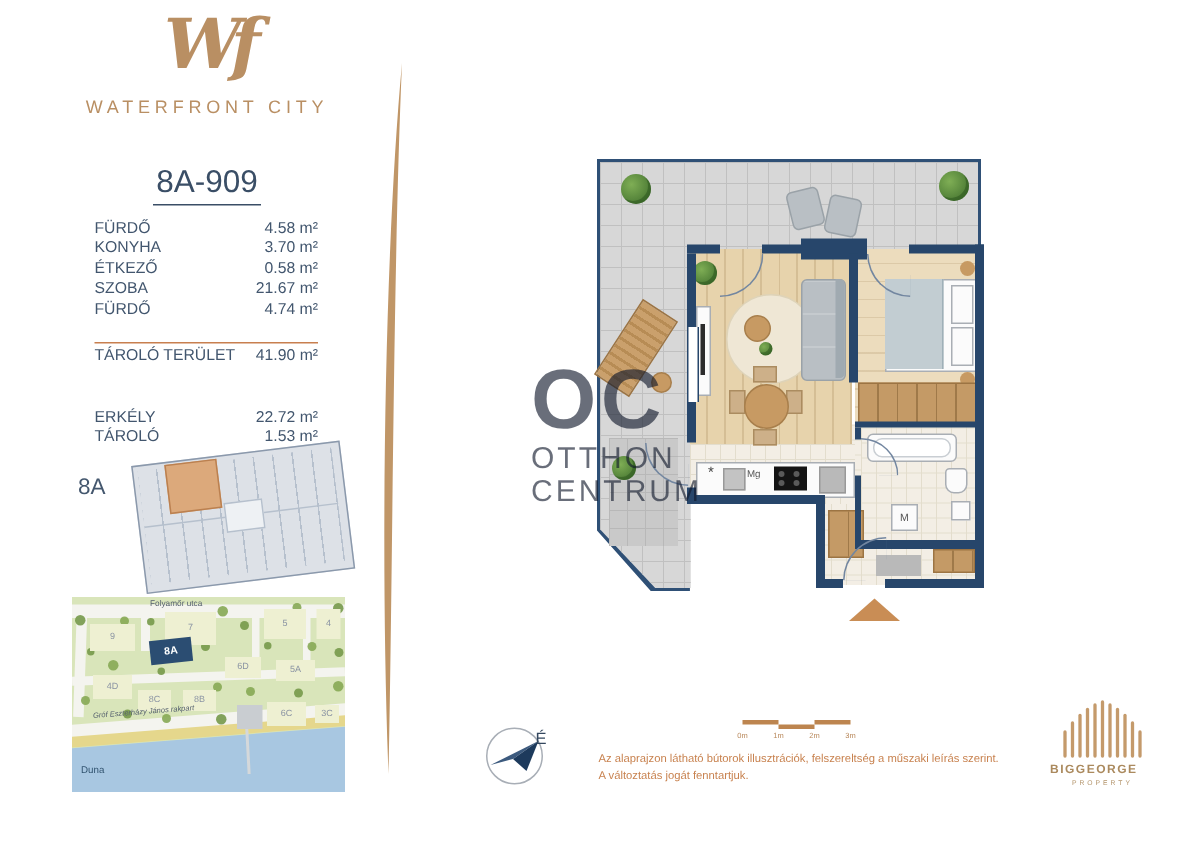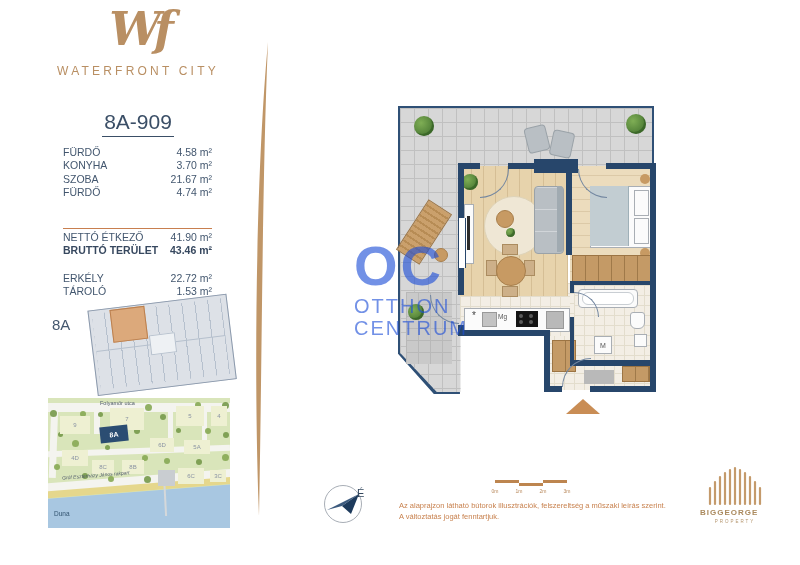--- a/index.html
+++ b/index.html
@@ -55,21 +55,21 @@
   .arc-tr{border-top-right-radius:100%;border-top-width:1.2px;border-right-width:1.2px;}
   .arc-bl{border-bottom-left-radius:100%;border-bottom-width:1.2px;border-left-width:1.2px;}
   .arc-br{border-bottom-right-radius:100%;border-bottom-width:1.2px;border-right-width:1.2px;}
   .plant{position:absolute;border-radius:50%;
          background:radial-gradient(circle at 35% 35%,#7fae55,#4e7d36 70%);
          box-shadow:inset -2px -2px 0 rgba(30,70,20,.4);}
   .gray{background:#b9bfc4;border:1px solid #9aa2a8;}
   .white{background:#fbfbfb;border:1px solid #a9aeb4;}
 
   
-  #wm{left:354px;top:238px;color:#1d4ed8;opacity:.62;z-index:30;}
+  #wm{left:354px;top:238px;color:#0f172a;opacity:.62;z-index:30;}
   #wm-oc{font-size:56px;font-weight:bold;letter-spacing:3px;line-height:56px;}
   #wm-l1,#wm-l2{font-size:20px;letter-spacing:2px;line-height:20px;margin-top:2px;}
 
   
   #north-label{left:357px;top:487px;font-size:11px;color:#33475e;}
   #scalebar{left:495px;top:480px;width:72px;height:14px;}
   .seg{position:absolute;height:3px;background:#bd854f;width:24px;}
   .tick{position:absolute;top:8px;font-size:5px;color:#b9895c;transform:translateX(-50%);}
   #disclaimer{left:399px;top:501px;width:300px;text-align:left;
               color:#c8824f;font-size:7.5px;line-height:10.5px;}
@@ -91,37 +91,37 @@
 <div id="rooms-list" class="abs alist">
     <div class="arow">
       <div class="albl">FÜRDŐ</div>
       <div class="aval">4.58 m²</div>
     </div>
     <div class="arow">
       <div class="albl">KONYHA</div>
       <div class="aval">3.70 m²</div>
     </div>
     <div class="arow">
+      <div class="albl">ÉTKEZŐ</div>
+      <div class="aval">0.58 m²</div>
+    </div>
+    <div class="arow">
       <div class="albl">SZOBA</div>
       <div class="aval">21.67 m²</div>
     </div>
     <div class="arow">
       <div class="albl">FÜRDŐ</div>
       <div class="aval">4.74 m²</div>
     </div>
   </div>
 <div id="area-divider" class="abs"></div>
 <div id="totals-list" class="abs alist">
     <div class="arow">
-      <div class="albl">NETTÓ ÉTKEZŐ</div>
+      <div class="albl">TÁROLÓ TERÜLET</div>
       <div class="aval">41.90 m²</div>
-    </div>
-    <div class="arow bold">
-      <div class="albl">BRUTTÓ TERÜLET</div>
-      <div class="aval">43.46 m²</div>
     </div>
   </div>
 <div id="extras-list" class="abs alist">
     <div class="arow">
       <div class="albl">ERKÉLY</div>
       <div class="aval">22.72 m²</div>
     </div>
     <div class="arow">
       <div class="albl">TÁROLÓ</div>
       <div class="aval">1.53 m²</div>

